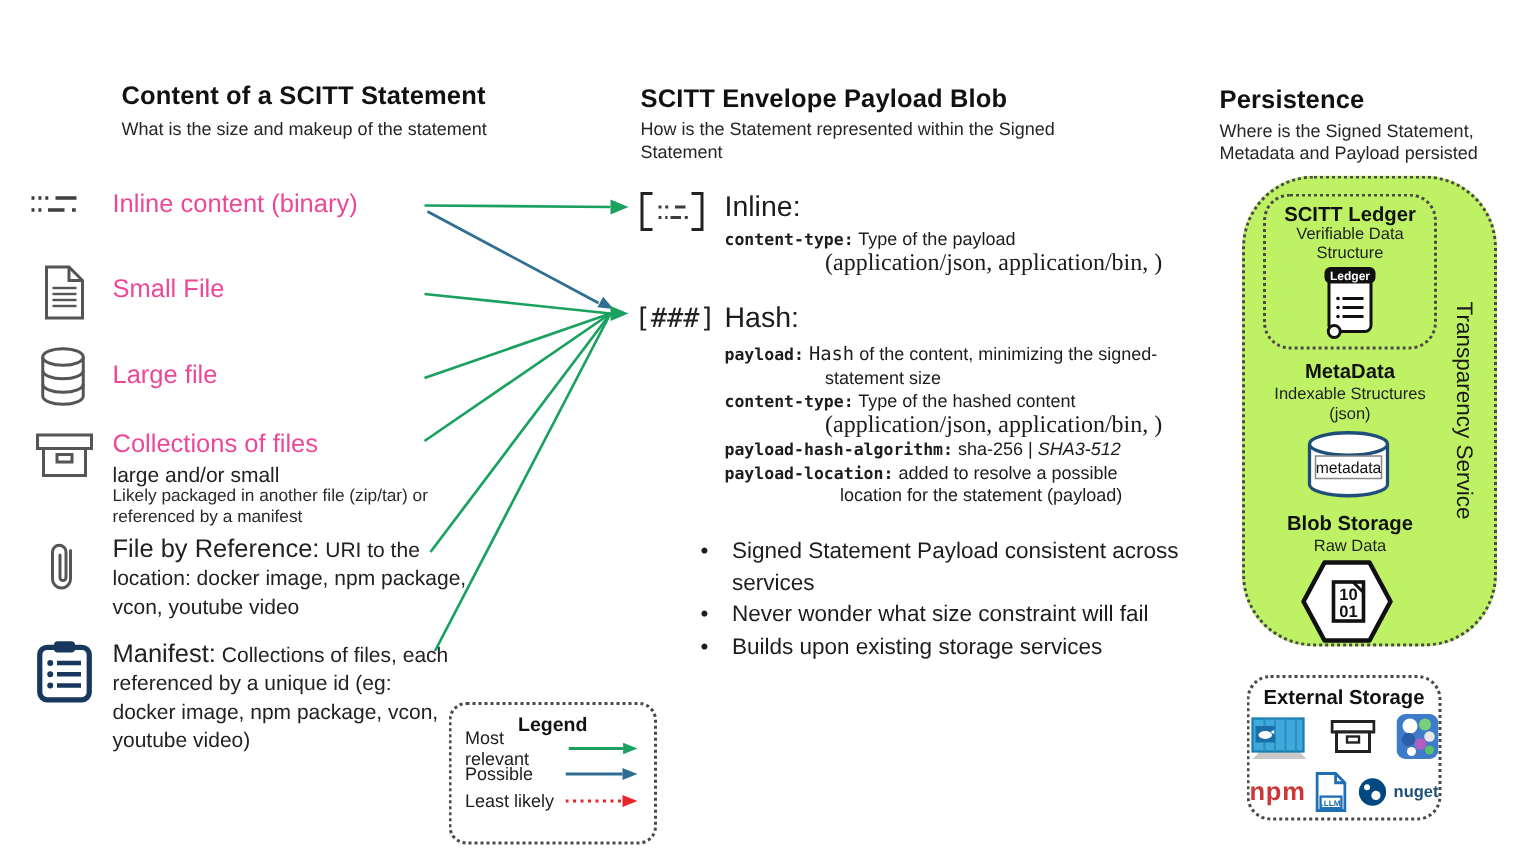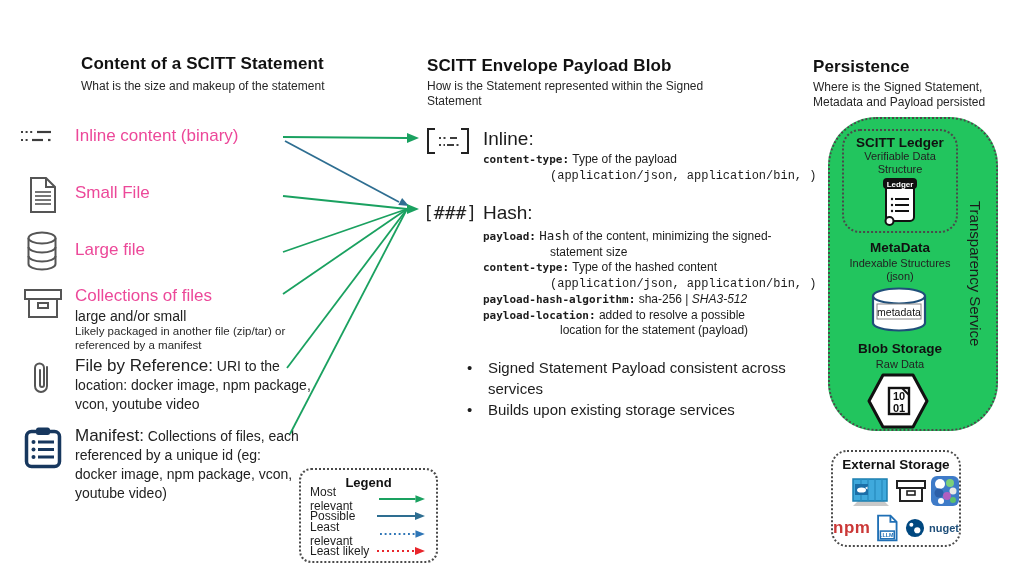--- a/index.html
+++ b/index.html
@@ -16,41 +16,41 @@
   .item-label { font-size:17px; color:#ec4899; }
   .item-sub1  { font-size:14px; color:#222; }
   .item-sub2  { font-size:11.5px; color:#2a2a2a; line-height:13.5px; }
   .item-rich  { font-size:14px; color:#222; line-height:19px; }
   .item-rich .lead { font-size:17px; }
 
   
   .env-heading { font-size:19px; color:#1b1b1b; }
   .code-block .code-line { font-size:12px; line-height:15.5px; color:#1c1c1c; white-space:nowrap; }
   .code-key  { font-family:"DejaVu Sans Mono", monospace; font-weight:bold; font-size:11px; }
-  .code-mono { font-family:Liberation Mono, monospace; font-size:12px; }
+  .code-mono { font-family:Liberation Serif, serif; font-size:16px; }
   .code-mono-lg { font-family:"DejaVu Sans Mono", monospace; font-size:12.5px; }
   .code-italic { font-style:italic; }
   .indent1 { padding-left:67px; }
   .indent2 { padding-left:77px; }
   .hash-icon-text { font-family:"DejaVu Sans Mono", monospace; font-size:18px; color:#222; }
 
   .bullets { list-style:none; width:332px; }
   .bullets li { position:relative; font-size:15px; line-height:20.5px; padding-left:26px; margin-bottom:1px; color:#1d1d1d; }
   .bullets li::before { content:"\2022"; position:absolute; left:5px; top:0; }
 
   
-  .dotted-box { border:2px dotted #4a4a4a; border-radius:20px; background:#22c55e; }
+  .dotted-box { border:2px dotted #4a4a4a; border-radius:20px; background:#bef264; }
   .ts-outer { border-radius:48px; }
   .ts-vertical { writing-mode:vertical-rl; font-size:15px; color:#1b1b1b; text-align:center; line-height:26px; }
   .r-block-title { font-size:13.5px; font-weight:bold; color:#111; text-align:center; }
   .r-block-sub { font-size:11px; color:#222; text-align:center; line-height:13px; }
   .center-col { display:flex; flex-direction:column; align-items:center; }
 
   .ext-title { font-size:13.5px; font-weight:bold; text-align:center; margin-top:5px; color:#111; }
-  .ext-row { display:flex; align-items:center; justify-content:flex-end; gap:5px; margin-top:3px; }
+  .ext-row { display:flex; align-items:center; justify-content:space-between; gap:5px; margin-top:3px; }
   .npm-text { color:#CB3837; font-weight:900; font-size:17px; letter-spacing:.5px; }
   .nuget-wrap { display:flex; align-items:center; gap:4px; }
   .nuget-text { color:#1E4E79; font-weight:bold; font-size:11px; }
 
   
   .legend-box { border:2px dotted #4a4a4a; border-radius:12px; }
   .legend-title { text-align:center; font-weight:bold; font-size:13px; margin-top:5px; color:#111; }
   .legend-row { display:flex; align-items:center; justify-content:space-between; padding:0 9px; height:17.5px; font-size:12px; color:#1d1d1d; }
   .la-line { stroke-width:2; }
   .la-dotted { stroke-width:2; stroke-dasharray:2,3; }
@@ -156,20 +156,21 @@
     <div class="code-line indent1"><span>statement size</span></div>
     <div class="code-line"><span class="code-key">content-type:</span> <span>Type of the hashed content</span></div>
     <div class="code-line indent1"><span class="code-mono">(application/json, application/bin, )</span></div>
     <div class="code-line"><span class="code-key">payload-hash-algorithm:</span> <span>sha-256 | </span><span class="code-italic">SHA3-512</span></div>
     <div class="code-line"><span class="code-key">payload-location:</span> <span>added to resolve a possible</span></div>
     <div class="code-line indent2"><span>location for the statement (payload)</span></div>
   </div>
 
   <ul class="abs bullets" style="left:462px;top:358px;">
     <li>Signed Statement Payload consistent across services</li>
+    <li>Never wonder what size constraint will fail</li>
     <li>Builds upon existing storage services</li>
   </ul>
 
   <div class="abs col-title" style="left:813px;top:57px;">Persistence</div>
   <div class="abs col-sub" style="left:813px;top:80px;width:196px;">Where is the Signed Statement, Metadata and Payload persisted</div>
 
   <div class="abs dotted-box ts-outer" style="left:828px;top:117px;width:170px;height:314px;"></div>
   <div class="abs ts-vertical" style="left:958px;top:120px;width:30px;height:308px;">Transparency Service</div>
 
   <div class="abs dotted-box center-col" style="left:842px;top:129px;width:116px;height:104px;border-radius:18px;">
@@ -267,27 +268,20 @@
       </svg>
     </div>
     <div class="legend-row">
       <span>Possible</span>
       <svg width="50" height="10" viewBox="0 0 50 10">
         <line class="la-line" x1="0" y1="5" x2="38" y2="5" stroke="#2E6E91"></line>
         <polygon points="38,1 48,5 38,9" fill="#2E6E91"></polygon>
       </svg>
     </div>
     <div class="legend-row">
-      <span>Least relevant</span>
-      <svg width="50" height="10" viewBox="0 0 50 10">
-        <line class="la-dotted" x1="0" y1="5" x2="38" y2="5" stroke="#2E75B6"></line>
-        <polygon points="38,1 48,5 38,9" fill="#2E75B6"></polygon>
-      </svg>
-    </div>
-    <div class="legend-row">
       <span>Least likely</span>
       <svg width="50" height="10" viewBox="0 0 50 10">
         <line class="la-dotted" x1="0" y1="5" x2="38" y2="5" stroke="#E8252B"></line>
         <polygon points="38,1 48,5 38,9" fill="#E8252B"></polygon>
       </svg>
     </div>
   </div>
 
 </div>
 

